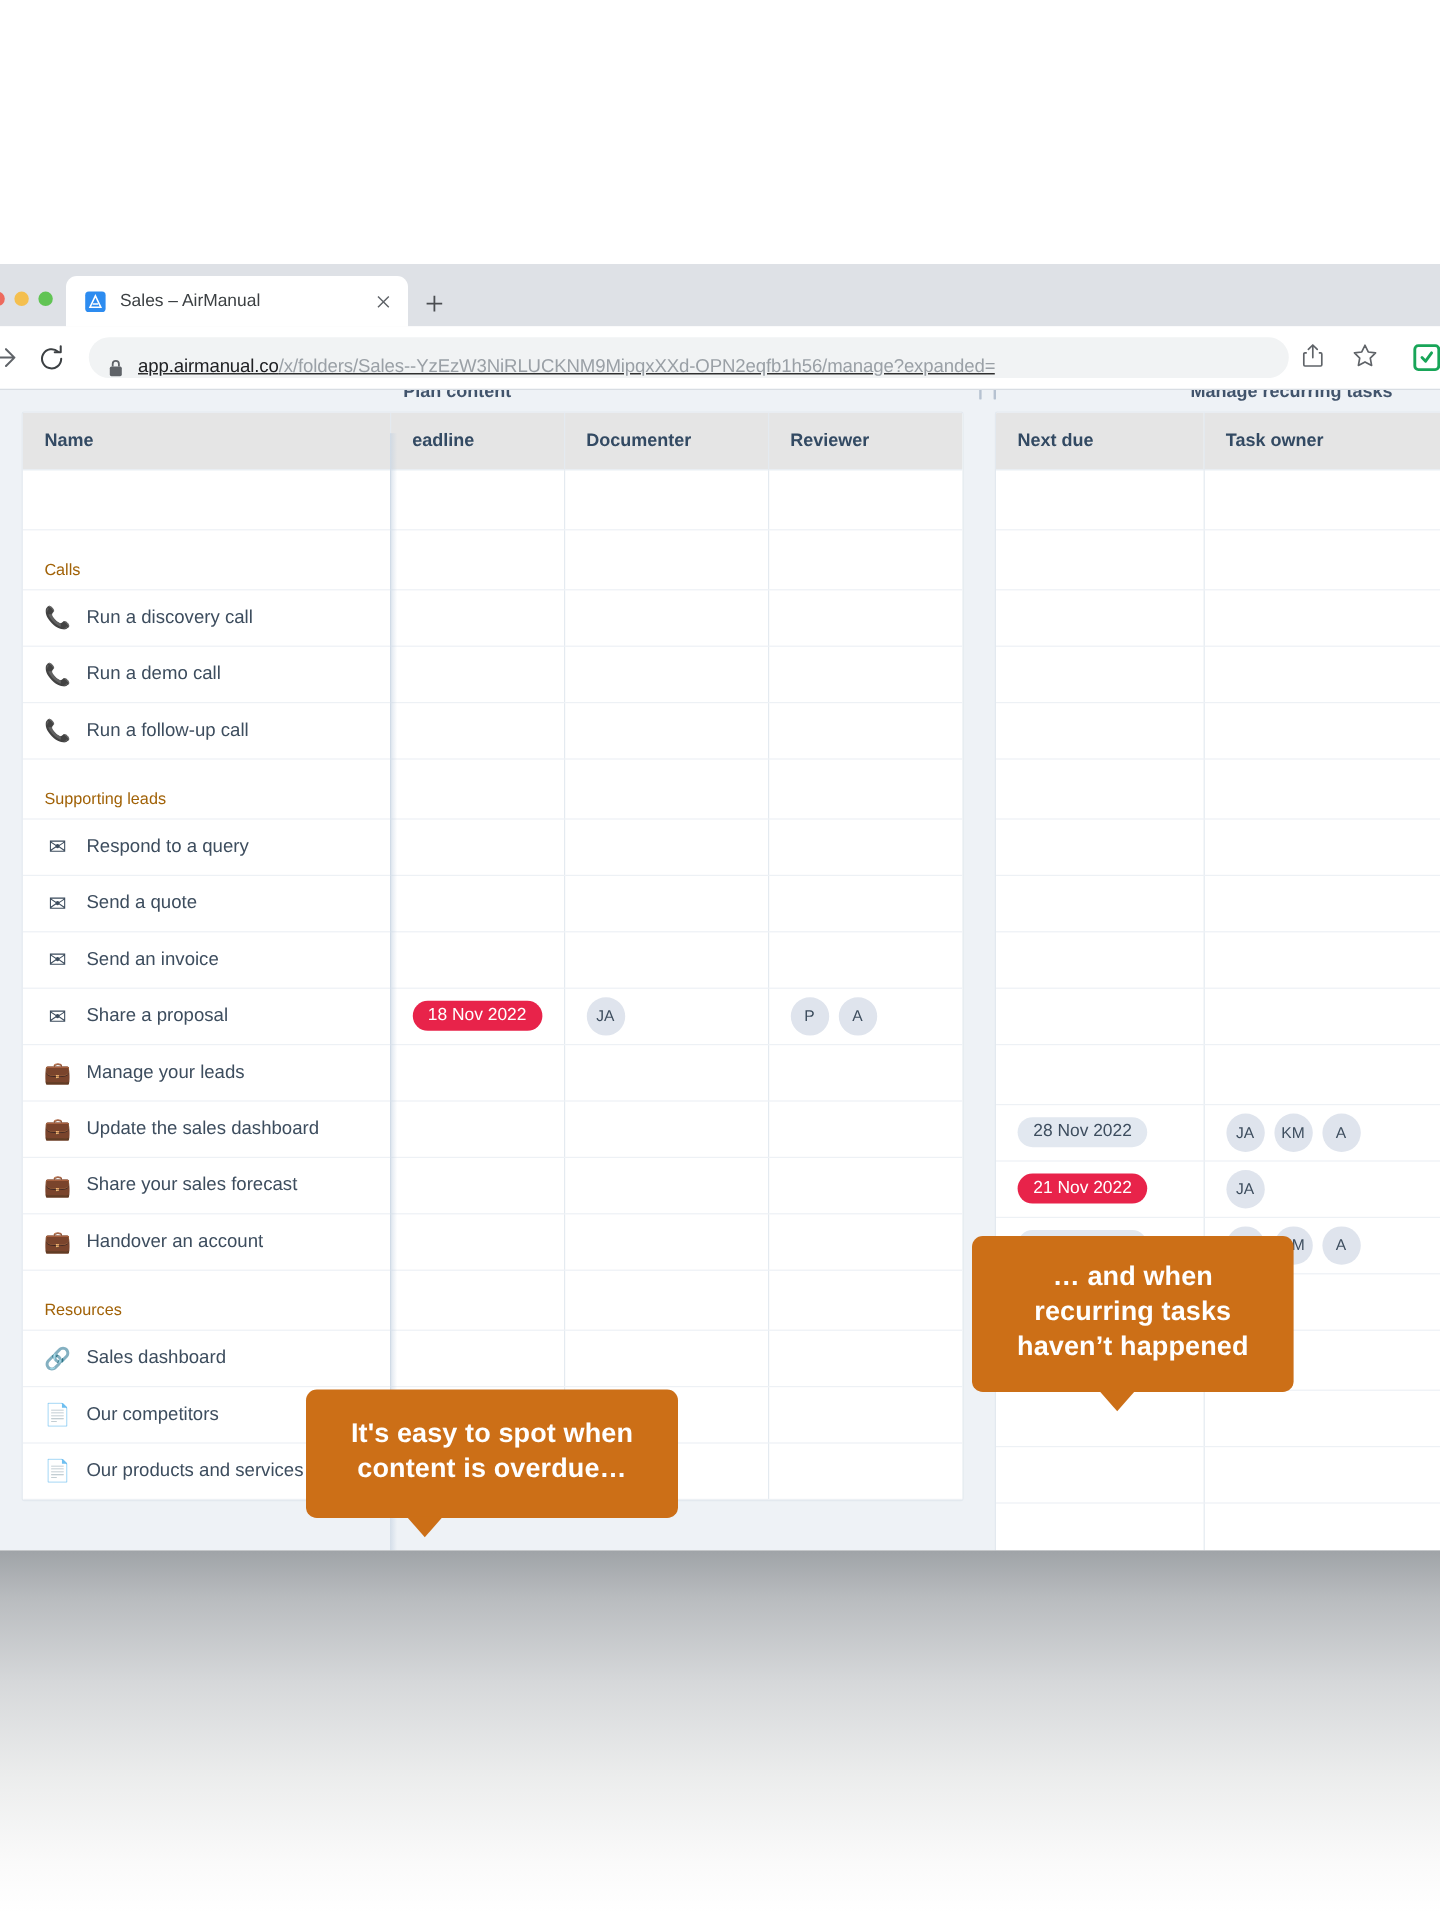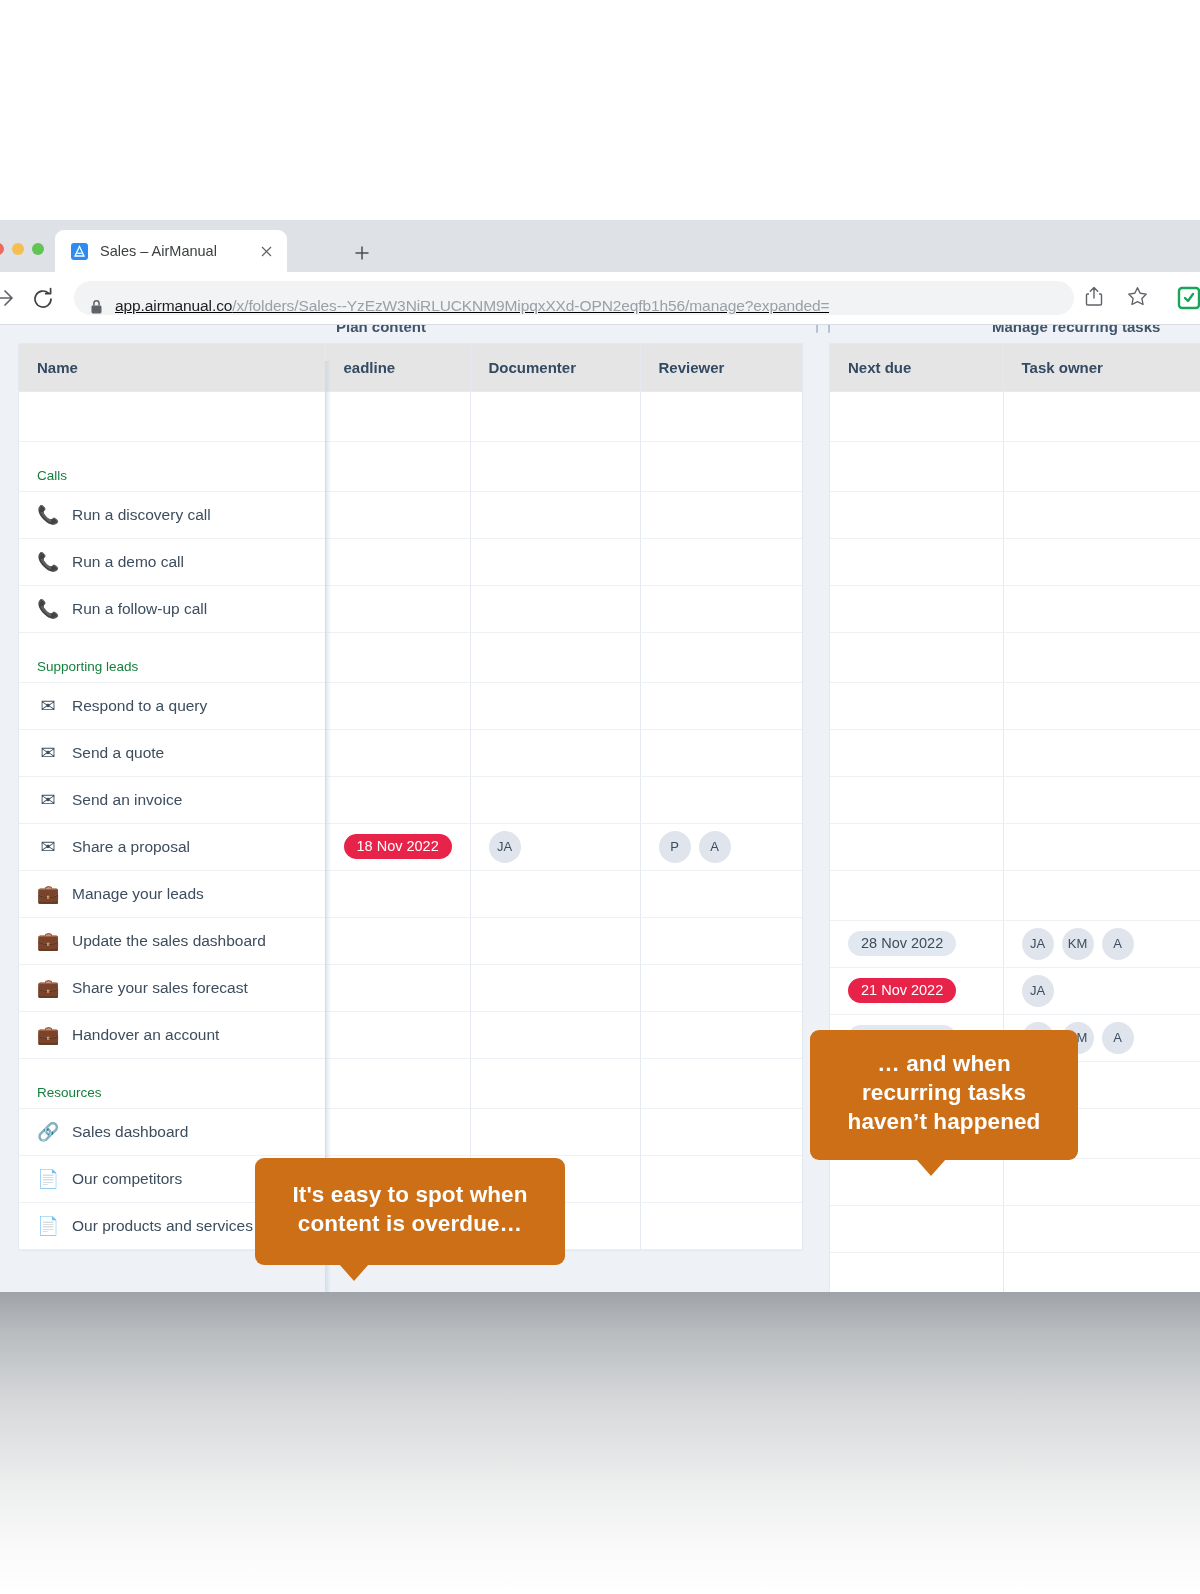--- a/index.html
+++ b/index.html
@@ -31,21 +31,21 @@
     position: absolute; left: -8px; top: 23px;
     display: flex; gap: 8px; align-items: center;
   }
   .light { width: 12px; height: 12px; border-radius: 50%; }
   .light.red { background: #ed6a5e; }
   .light.yellow { background: #f4bf4f; }
   .light.green { background: #61c454; }
 
   .tab {
     position: absolute; left: 55px; top: 10px;
-    width: 232px; height: 42px;
+    width: 285px; height: 42px;
     background: #fff;
     border-radius: 9px 9px 0 0;
     display: flex; align-items: center;
     padding: 0 10px;
   }
   .tab-favicon {
     width: 17px; height: 17px; border-radius: 3px;
     background: #2d8cf0; margin-left: 6px; margin-right: 12px;
     display: flex; align-items: center; justify-content: center;
     flex: 0 0 auto;
@@ -168,21 +168,21 @@
     border-right: 1px solid #e4eaf0;
     padding: 0 18px;
     vertical-align: middle;
     font-size: 15.5px; color: #3d4d5e;
     background: #fff;
   }
   td:last-child { border-right: none; }
 
   tr.section td { height: 50px; }
   .section-label {
-    font-size: 13.5px; color: #15803d;
+    font-size: 13.5px; color: #a16207;
     padding-top: 16px;
   }
   tr.section td.section-name { vertical-align: bottom; padding-bottom: 7px; }
 
   .rowname { display: flex; align-items: center; gap: 13px; }
   .rowname .ico { width: 22px; font-size: 18px; line-height: 1; flex: 0 0 auto; text-align: center; }
 
   
   .badge {
     display: inline-block;

